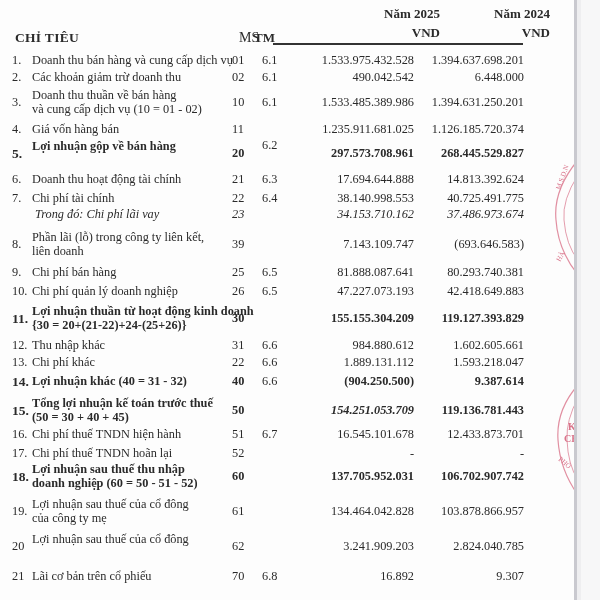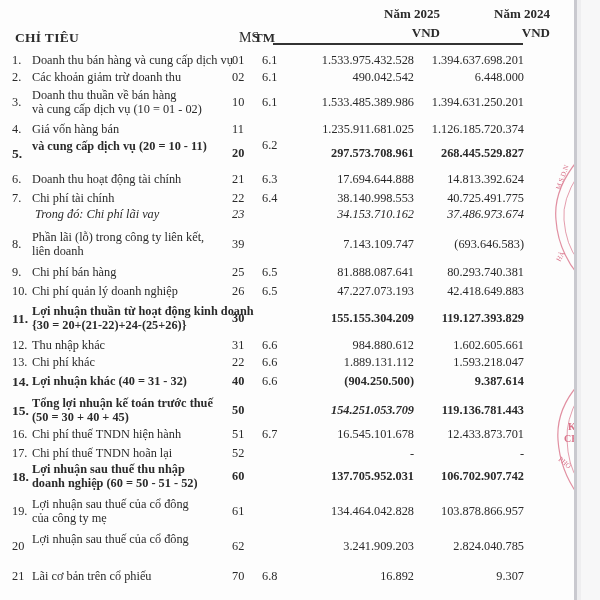--- a/index.html
+++ b/index.html
@@ -82,21 +82,21 @@
           <div>Giá vốn hàng bán</div>
         </div>
         <span class="num" style="top: 0px;">4.</span>
         <span class="ms" style="top: 0px;">11</span>
         <span class="tm" style="top: 16px; text-align: center;">6.2</span>
         <span class="v25" style="top: 0px;">1.235.911.681.025</span>
         <span class="v24" style="top: 0px;">1.126.185.720.374</span>
       </div>
       <div class="row bold" style="top: 139px;">
         <div class="lbl">
-          <div>và cung cấp dịch vụ (20 = 10 - 11)</div>
+          <div>Lợi nhuận gộp về bán hàng</div>
         </div>
         <span class="num" style="top: 7px;">5.</span>
         <span class="ms" style="top: 7px;">20</span>
         <span class="tm" style="top: 7px; font-weight: normal;"></span>
         <span class="v25" style="top: 7px;">297.573.708.961</span>
         <span class="v24" style="top: 7px;">268.445.529.827</span>
       </div>
       <div class="row" style="top: 172px;">
         <div class="lbl">
           <div>Doanh thu hoạt động tài chính</div>

